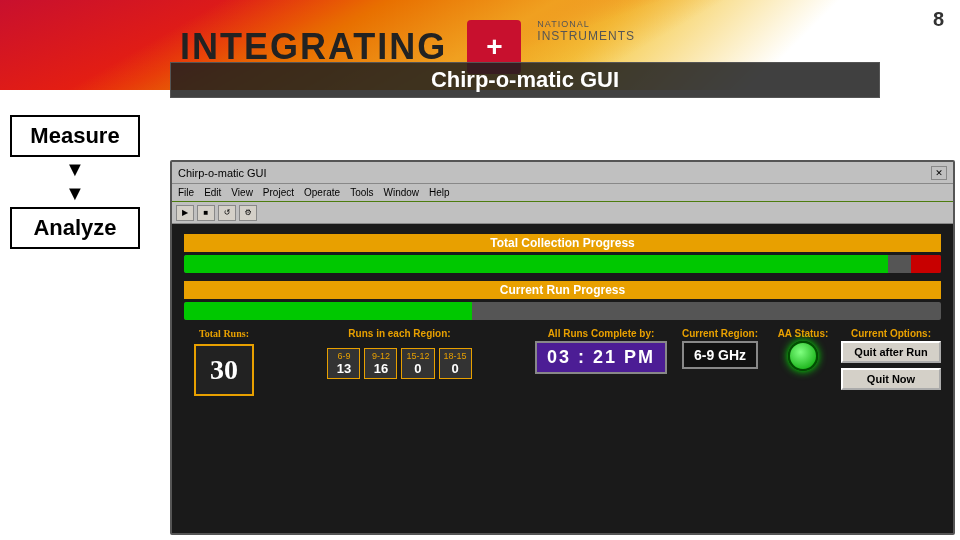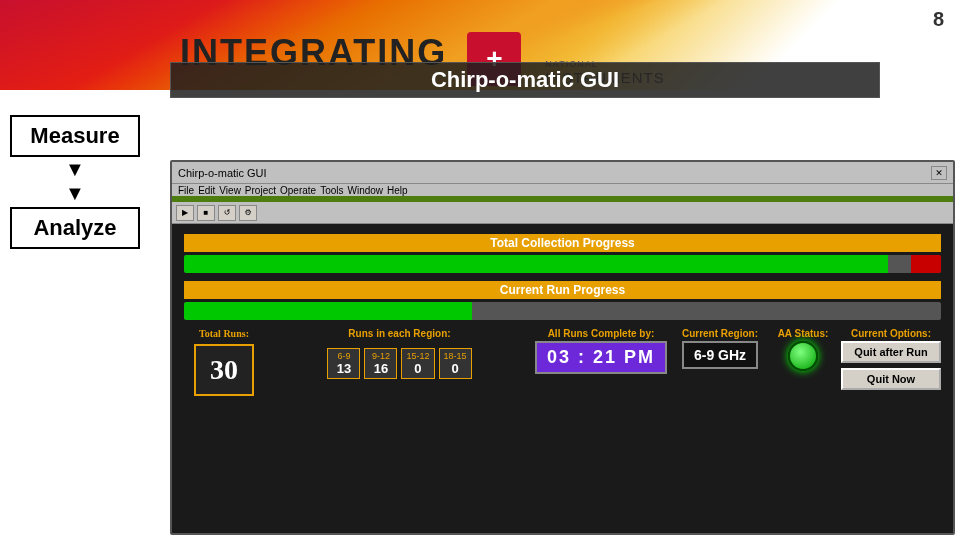--- a/index.html
+++ b/index.html
@@ -59,23 +59,23 @@
     .title-text {
       font-size: 36px;
       font-weight: bold;
       color: #222;
       letter-spacing: 2px;
     }
 
     
     .ni-logo {
       display: flex;
-      align-items: flex-end;
-      gap: 24px;
-      margin-top: 12px;
+      align-items: flex-start;
+      gap: 16px;
+      margin-top: 0;
     }
     .ni-icon {
       width: 54px;
       height: 54px;
       background: #c8102e;
       border-radius: 4px;
       display: flex;
       align-items: center;
       justify-content: center;
       position: relative;
@@ -95,21 +95,21 @@
       flex-direction: column;
       line-height: 1.1;
     }
     .ni-national {
       font-size: 9px;
       color: #555;
       letter-spacing: 1px;
       text-transform: uppercase;
     }
     .ni-instruments {
-      font-size: 15px;
+      font-size: 12px;
       color: #555;
       letter-spacing: 1px;
       text-transform: uppercase;
     }
     .labview-text {
       font-size: 30px;
       font-weight: bold;
       color: #222;
       letter-spacing: 0px;
     }
@@ -197,24 +197,24 @@
       border-bottom: 1px solid #888;
       font-size: 11px;
       color: #000;
     }
     .chirp-menu {
       background: #c0c0c0;
       height: 18px;
       display: flex;
       align-items: center;
       padding: 0 6px;
-      gap: 4px;
+      gap: 10px;
       font-size: 10px;
       color: #000;
-      border-bottom: 6px solid #4d7c0f;
+      border-bottom: 1px solid #4d7c0f;
     }
     .chirp-toolbar {
       background: #c0c0c0;
       height: 22px;
       border-bottom: 1px solid #888;
       display: flex;
       align-items: center;
       padding: 0 4px;
       gap: 3px;
     }
@@ -307,21 +307,21 @@
       align-items: center;
       gap: 2px;
     }
     .control-label {
       color: #e8a000;
       font-size: 10px;
       font-weight: bold;
       text-align: center;
     }
     .time-display {
-      background: #6d28d9;
+      background: #4c1d95;
       border: 2px solid #888;
       color: #fff;
       font-size: 18px;
       font-weight: bold;
       padding: 4px 10px;
       letter-spacing: 2px;
     }
     .freq-display {
       background: #111;
       border: 2px solid #888;

